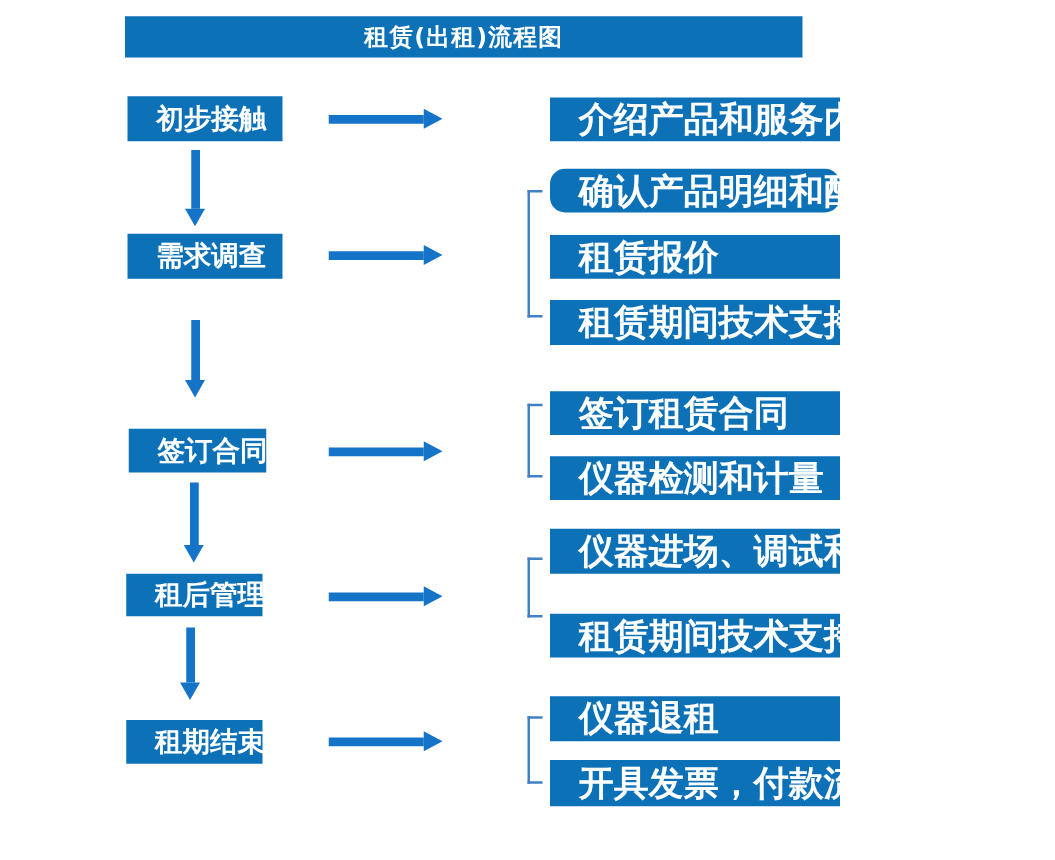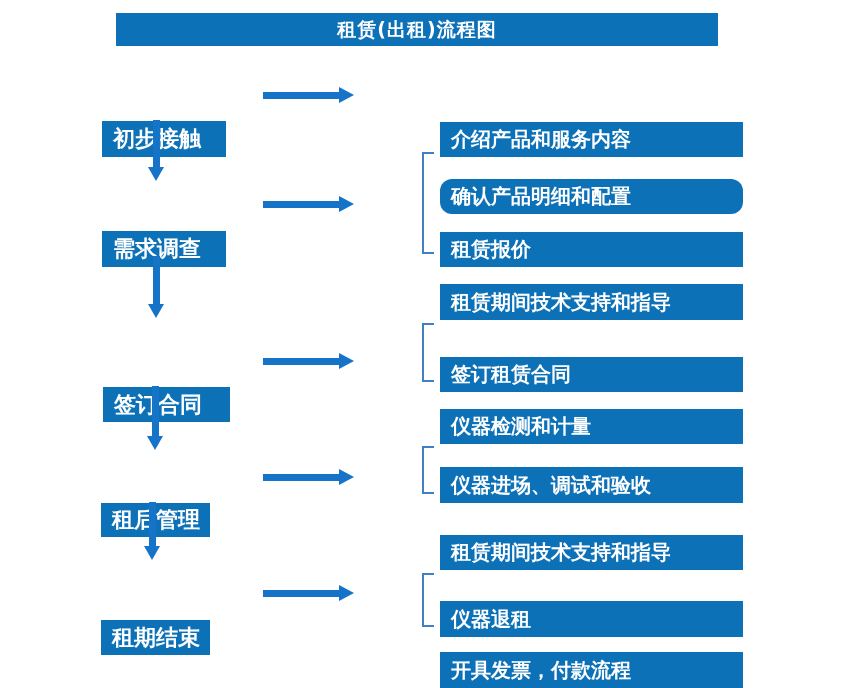--- a/index.html
+++ b/index.html
@@ -2,32 +2,31 @@
 <html><head>
 <meta charset="utf-8">
 <style>
   html,body{margin:0;padding:0;background:#ffffff;}
   .canvas{
     position:relative;width:844px;height:688px;background:#ffffff;overflow:hidden;
     font-family:"DejaVu Sans","Liberation Sans",sans-serif;
     --blue:#0d71b8;--arrow:#1573c8;--bracket:#4080c4;
   }
   .titlebar{
-    position:absolute;left:116px;top:13px;width:602px;height:33px;
+    position:absolute;left:100px;top:13px;width:542px;height:33px;
     background:var(--blue);color:#fff;font-weight:bold;font-size:19px;
     display:flex;align-items:center;justify-content:center;letter-spacing:1px;
   }
   .box{
     position:absolute;background:var(--blue);color:#fff;font-weight:bold;
-    display:flex;align-items:center;box-sizing:border-box;padding-left:11px;
+    display:flex;align-items:center;box-sizing:border-box;padding-left:23px;
     white-space:nowrap;
-    margin-top:44px;
   }
   .step{font-size:22px;}
-  .detail{left:440px;width:303px;font-size:20px;}
+  .detail{left:440px;width:232px;font-size:28px;}
   
   .harrow{position:absolute;width:91px;height:17px;}
   .harrow .shaft{position:absolute;left:0;top:5px;width:76px;height:7px;background:var(--arrow);}
   .harrow .head{position:absolute;left:76px;top:0;width:0;height:0;
     border-top:8.5px solid transparent;border-bottom:8.5px solid transparent;
     border-left:15px solid var(--arrow);}
   
   .varrow{position:absolute;width:17px;}
   .varrow .shaft{position:absolute;left:5px;top:0;width:7px;background:var(--arrow);}
   .varrow .head{position:absolute;left:0;width:0;height:0;
@@ -41,21 +40,21 @@
 <body>
 
 <div class="canvas" style="--blue: #0d71b8; --arrow: #1573c8; --bracket: #4080c4;">
 
   <div class="titlebar">
     <span>租赁(出租)流程图</span>
   </div>
 
   <div class="box step" style="left:102px;top:77px;width:124px;height:36px;">初步接触</div>
   <div class="box step" style="left:102px;top:187px;width:124px;height:36px;">需求调查</div>
-  <div class="box step" style="left:103px;top:343px;width:127px;height:35px;">签订合同</div>
+  <div class="box step" style="left:103px;top:343px;width:110px;height:35px;">签订合同</div>
   <div class="box step" style="left:101px;top:459px;width:109px;height:34px;">租后管理</div>
   <div class="box step" style="left:101px;top:576px;width:109px;height:35px;">租期结束</div>
 
   <div class="box detail" style="top:78px;height:35px;">介绍产品和服务内容</div>
   <div class="box detail" style="top:135px;height:35px;border-radius:12px;">确认产品明细和配置</div>
   <div class="box detail" style="top:188px;height:35px;">租赁报价</div>
   <div class="box detail" style="top:240px;height:36px;">租赁期间技术支持和指导</div>
   <div class="box detail" style="top:313px;height:35px;">签订租赁合同</div>
   <div class="box detail" style="top:365px;height:35px;">仪器检测和计量</div>
   <div class="box detail" style="top:423px;height:36px;">仪器进场、调试和验收</div>

